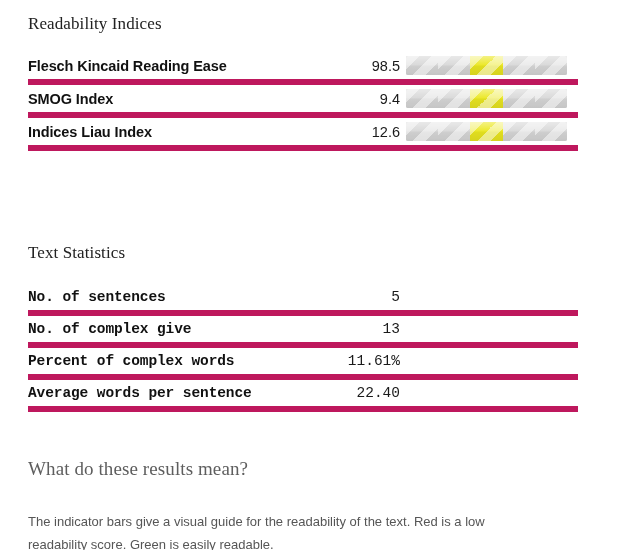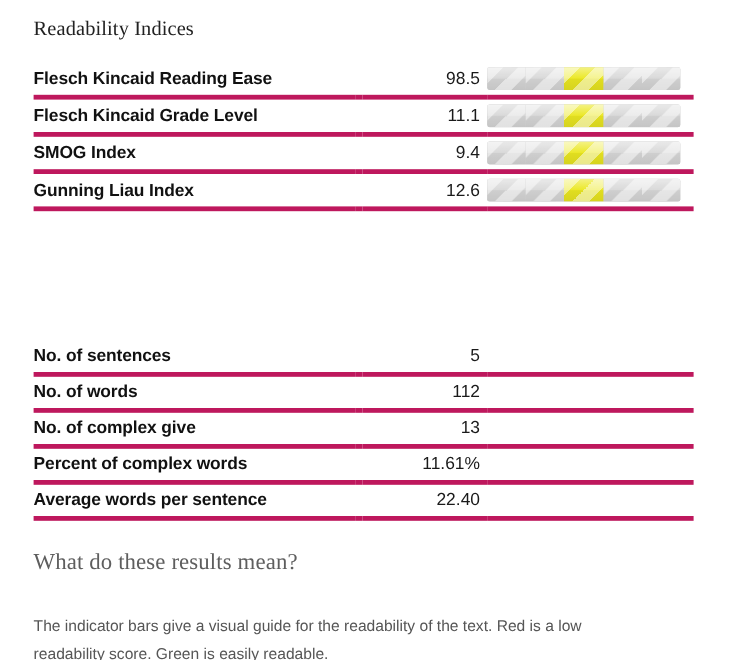--- a/index.html
+++ b/index.html
@@ -42,21 +42,21 @@
   #textstats-title   { position: absolute; left: 28px; top: 243px; }
   #explain-title     { position: absolute; left: 28px; top: 458px; }
 
   
   table.data-table {
     position: absolute;
     border-collapse: collapse;
     table-layout: fixed;
   }
   table.data-table td {
-    border-bottom: 4px solid #be185d;
+    border-bottom: 6px solid #be185d;
     padding: 0;
     vertical-align: middle;
     font-size: 14.5px;
   }
   td.label-cell {
     font-weight: bold;
     color: #111111;
     padding-right: 8px;
     letter-spacing: -0.1px;
   }
@@ -87,21 +87,21 @@
   #indices-table .label-cell { width: 268px; }
   #indices-table .value-cell { width: 98px; }
   #indices-table .bar-cell   { width: 172px; }
 
   
   #stats-table {
     left: 28px;
     top: 284px;
     width: 550px;
   }
-  #stats-table td { height: 26px; }
+  #stats-table td { height: 26px; font-family: Liberation Mono, monospace; }
   #stats-table .label-cell { width: 268px; }
   #stats-table .value-cell { width: 98px; }
   #stats-table .bar-cell   { width: 172px; }
 
   
   .indicator-bar {
     display: flex;
     width: 161px;
     height: 19px;
     border-radius: 2px;
@@ -159,85 +159,64 @@
             <div class="indicator-bar">
               <div class="indicator-seg" style="background-color: rgb(210, 210, 210);"></div>
               <div class="indicator-seg" style="background-color: rgb(210, 210, 210);"></div>
               <div class="indicator-seg" style="background-color: rgb(232, 228, 0);"></div>
               <div class="indicator-seg" style="background-color: rgb(210, 210, 210);"></div>
               <div class="indicator-seg" style="background-color: rgb(210, 210, 210);"></div>
             </div>
           </td>
         </tr>
         <tr>
-          <td class="label-cell">Flesch Kincaid Grade Level</td>
-          <td class="gap-cell"></td>
-          <td class="value-cell">11.1</td>
+          <td class="label-cell">SMOG Index</td>
+          <td class="gap-cell"></td>
+          <td class="value-cell">9.4</td>
           <td class="gap-cell"></td>
           <td class="bar-cell">
             <div class="indicator-bar">
               <div class="indicator-seg" style="background-color: rgb(210, 210, 210);"></div>
               <div class="indicator-seg" style="background-color: rgb(210, 210, 210);"></div>
               <div class="indicator-seg" style="background-color: rgb(232, 228, 0);"></div>
               <div class="indicator-seg" style="background-color: rgb(210, 210, 210);"></div>
               <div class="indicator-seg" style="background-color: rgb(210, 210, 210);"></div>
             </div>
           </td>
         </tr>
         <tr>
-          <td class="label-cell">SMOG Index</td>
-          <td class="gap-cell"></td>
-          <td class="value-cell">9.4</td>
+          <td class="label-cell">Indices Liau Index</td>
+          <td class="gap-cell"></td>
+          <td class="value-cell">12.6</td>
           <td class="gap-cell"></td>
           <td class="bar-cell">
             <div class="indicator-bar">
               <div class="indicator-seg" style="background-color: rgb(210, 210, 210);"></div>
               <div class="indicator-seg" style="background-color: rgb(210, 210, 210);"></div>
               <div class="indicator-seg" style="background-color: rgb(232, 228, 0);"></div>
               <div class="indicator-seg" style="background-color: rgb(210, 210, 210);"></div>
               <div class="indicator-seg" style="background-color: rgb(210, 210, 210);"></div>
             </div>
           </td>
         </tr>
-        <tr>
-          <td class="label-cell">Gunning Liau Index</td>
-          <td class="gap-cell"></td>
-          <td class="value-cell">12.6</td>
-          <td class="gap-cell"></td>
-          <td class="bar-cell">
-            <div class="indicator-bar">
-              <div class="indicator-seg" style="background-color: rgb(210, 210, 210);"></div>
-              <div class="indicator-seg" style="background-color: rgb(210, 210, 210);"></div>
-              <div class="indicator-seg" style="background-color: rgb(232, 228, 0);"></div>
-              <div class="indicator-seg" style="background-color: rgb(210, 210, 210);"></div>
-              <div class="indicator-seg" style="background-color: rgb(210, 210, 210);"></div>
-            </div>
-          </td>
-        </tr>
       </tbody>
   </table>
 
+  <h2 class="section-title" id="textstats-title">Text Statistics</h2>
 
   <table class="data-table" id="stats-table">
     <tbody>
         <tr>
           <td class="label-cell">No. of sentences</td>
           <td class="gap-cell"></td>
           <td class="value-cell">5</td>
           <td class="gap-cell"></td>
           <td class="bar-cell"></td>
         </tr>
         <tr>
-          <td class="label-cell">No. of words</td>
-          <td class="gap-cell"></td>
-          <td class="value-cell">112</td>
-          <td class="gap-cell"></td>
-          <td class="bar-cell"></td>
-        </tr>
-        <tr>
           <td class="label-cell">No. of complex give</td>
           <td class="gap-cell"></td>
           <td class="value-cell">13</td>
           <td class="gap-cell"></td>
           <td class="bar-cell"></td>
         </tr>
         <tr>
           <td class="label-cell">Percent of complex words</td>
           <td class="gap-cell"></td>
           <td class="value-cell">11.61%</td>

